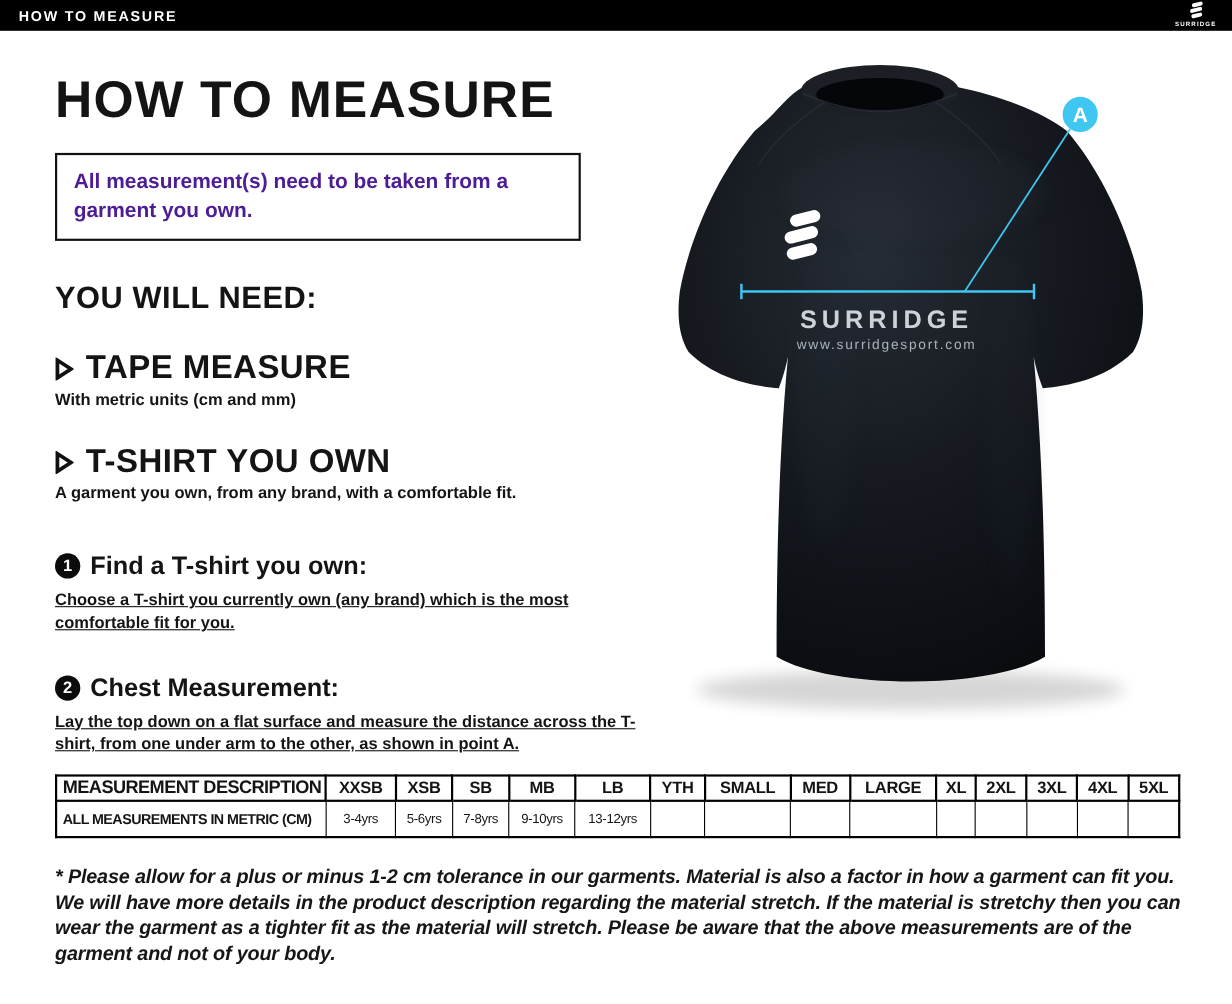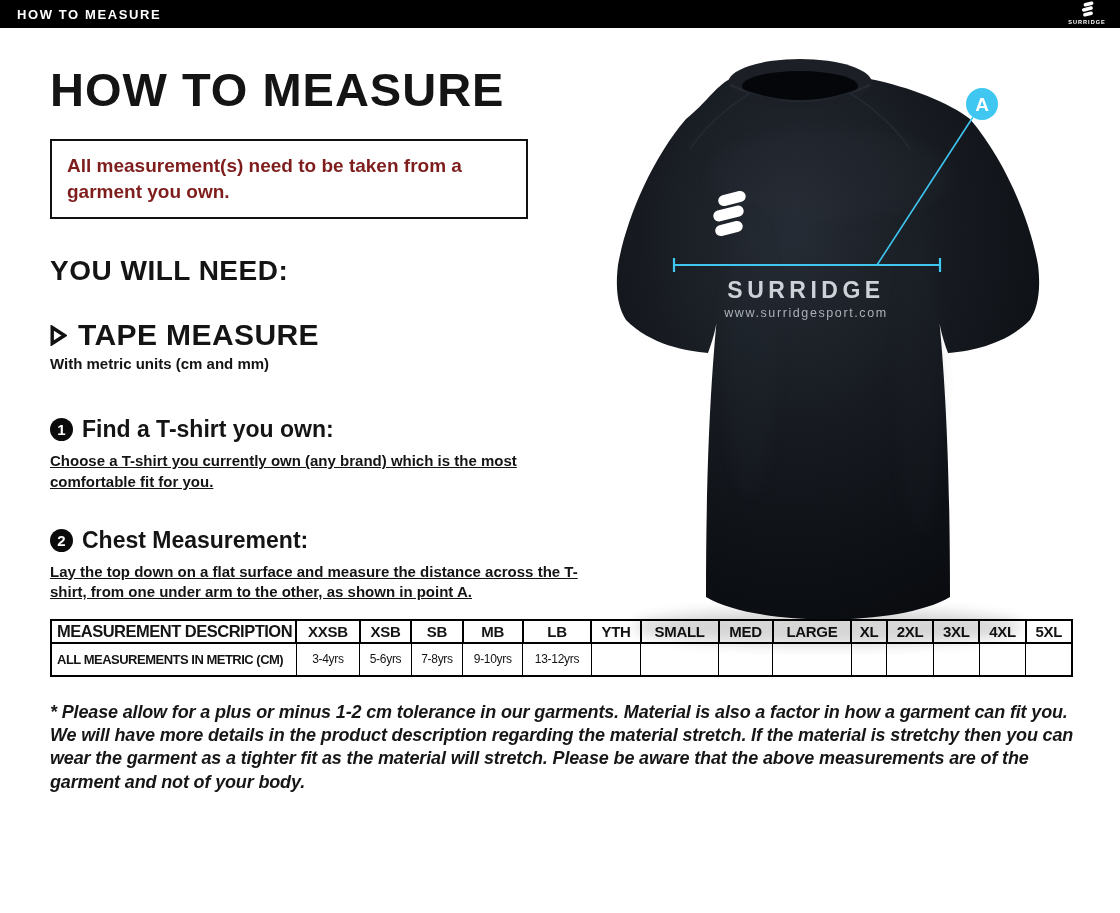--- a/index.html
+++ b/index.html
@@ -10,21 +10,21 @@
   
   .topbar { position:absolute; top:0; left:0; width:1120px; height:28px; background:#000;
             display:flex; align-items:center; justify-content:space-between; padding:0 8px 0 17px; }
   .topbar-title { color:#fff; font-size:13px; font-weight:bold; letter-spacing:1.6px; }
   .topbar-logo { display:flex; align-items:center; margin-right:4px; }
 
   
   main { position:absolute; top:28px; left:50px; width:1026px; }
   h1.page-title { font-size:47px; line-height:1; font-weight:bold; letter-spacing:1px; margin-top:38px; color:#141414; }
   .notice-box { width:478px; border:2px solid #111; margin-top:26px; padding:12px 15px; }
-  .notice-box p { font-size:19px; font-weight:bold; line-height:1.38; color:#7f1d1d; }
+  .notice-box p { font-size:19px; font-weight:bold; line-height:1.38; color:#4c1d95; }
   h2.need-heading { font-size:28px; font-weight:bold; letter-spacing:.5px; margin-top:36px; }
 
   .need-item { margin-top:31px; }
   .need-item .row { display:flex; align-items:center; gap:11px; }
   .need-item .tri { flex:0 0 auto; display:block; }
   .need-item h3 { font-size:30px; font-weight:bold; letter-spacing:.4px; }
   .need-item .desc { font-size:15px; font-weight:bold; margin-top:3px; }
 
   .step { margin-top:34px; }
   .step.first { margin-top:44px; }
@@ -86,20 +86,29 @@
     <div class="need-item">
       <div class="row">
         <svg class="tri" width="17" height="21" viewBox="0 0 17 21">
           <path d="M2.2 2.5 L14.5 10.5 L2.2 18.5 Z" fill="none" stroke="#111" stroke-width="3.4" stroke-linejoin="miter"></path>
         </svg>
         <h3>TAPE MEASURE</h3>
       </div>
       <div class="desc">With metric units (cm and mm)</div>
     </div>
 
+    <div class="need-item">
+      <div class="row">
+        <svg class="tri" width="17" height="21" viewBox="0 0 17 21">
+          <path d="M2.2 2.5 L14.5 10.5 L2.2 18.5 Z" fill="none" stroke="#111" stroke-width="3.4" stroke-linejoin="miter"></path>
+        </svg>
+        <h3>T-SHIRT YOU OWN</h3>
+      </div>
+      <div class="desc">A garment you own, from any brand, with a comfortable fit.</div>
+    </div>
 
     <div class="step first">
       <div class="row">
         <span class="badge">1</span>
         <h3>Find a T-shirt you own:</h3>
       </div>
       <div class="desc">Choose a T-shirt you currently own (any brand) which is the most comfortable fit for you.</div>
     </div>
 
     <div class="step">

